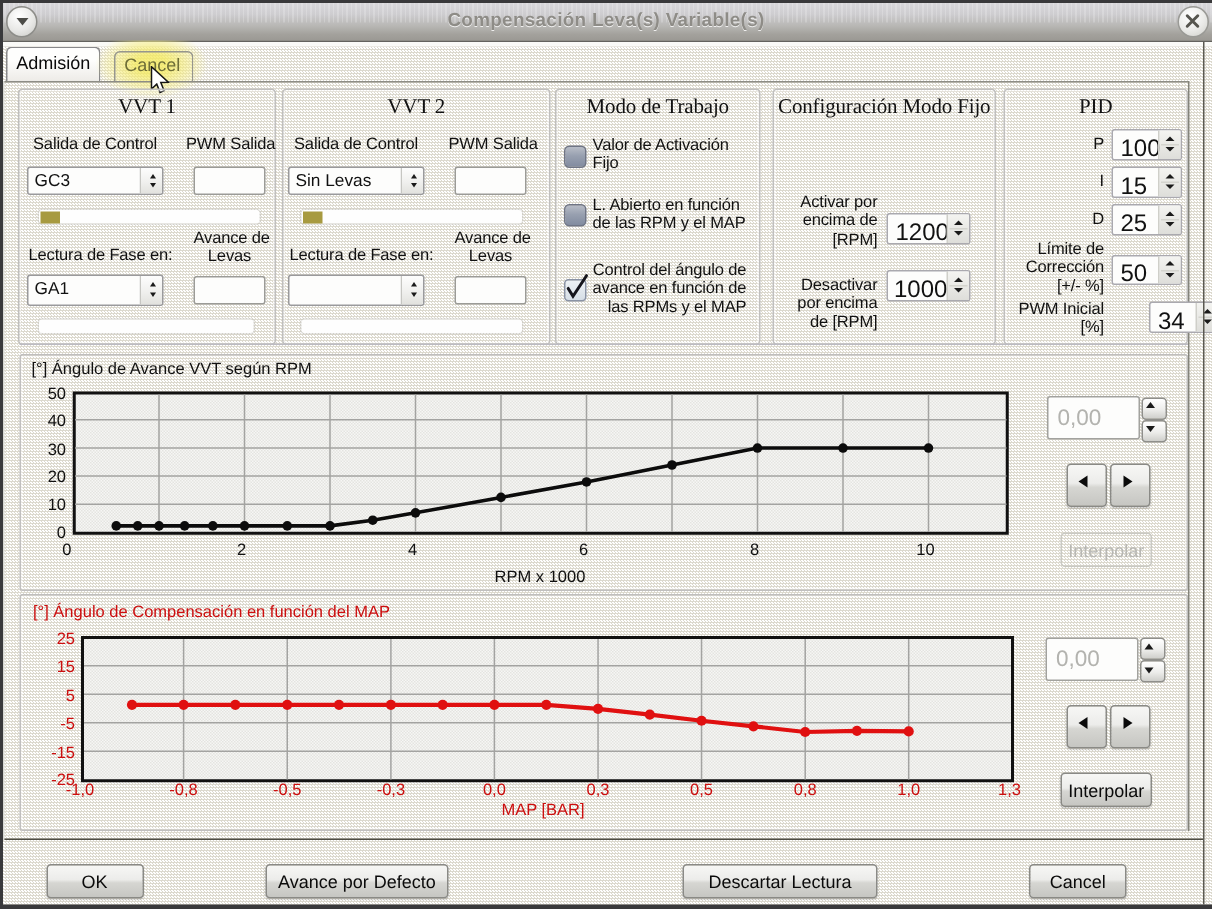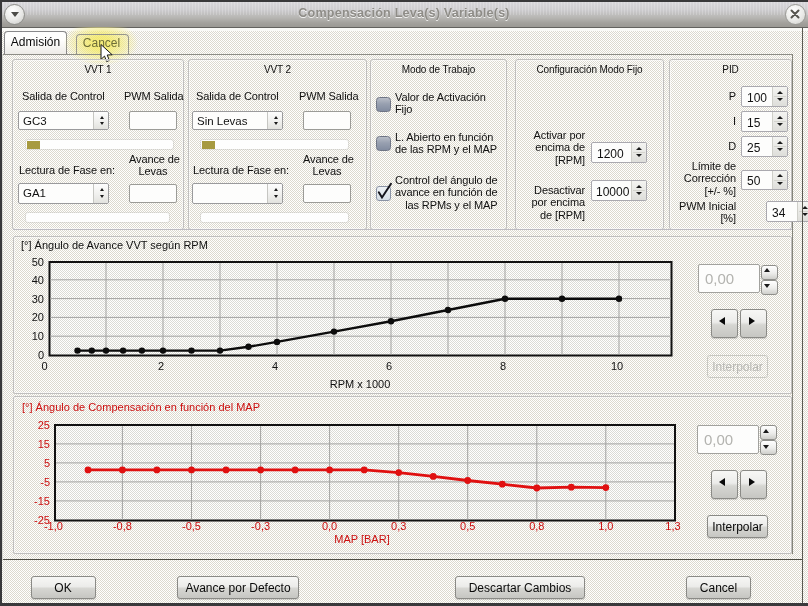--- a/index.html
+++ b/index.html
@@ -4,37 +4,37 @@
 <style>
 html,body{margin:0;padding:0;}
 body{
   width:808px;height:606px;position:relative;overflow:hidden;
   font-family:"Liberation Sans",sans-serif;
   background:repeating-conic-gradient(#ffffff 0% 25%, #dcd9ce 25% 50%) 0 0/2px 2px;
 }
 .abs{position:absolute;}
 .lbl{position:absolute;font-size:11px;letter-spacing:-0.1px;color:#111;line-height:12.3px;white-space:nowrap;}
 .gb{position:absolute;border:1px solid #c0bfbe;border-radius:3px;box-shadow:inset 0 0 0 1px rgba(255,255,255,.5);}
-.gbt{position:absolute;font-size:10px;letter-spacing:-0.1px;color:#111;text-align:center;white-space:nowrap;}
+.gbt{position:absolute;font-size:14px;letter-spacing:-0.1px;color:#111;text-align:center;white-space:nowrap;font-family:Liberation Serif, serif;}
 .inp{position:absolute;background:#fdfdfc;border:1px solid #9b9b97;border-radius:2px;}
 .combo{position:absolute;background:#fdfdfc;border:1px solid #9a9a9c;border-radius:2px;font-size:11.5px;color:#111;}
 .combo .tx{position:absolute;left:4px;top:3px;}
 .combo .cbtn{position:absolute;right:0;top:0;bottom:0;width:14px;border-left:1px solid #c6c6c2;
   background:linear-gradient(#fdfdfd,#f0f0ee 55%,#e2e2de);border-radius:0 2px 2px 0;}
 .tri-u{position:absolute;width:0;height:0;border-left:3px solid transparent;border-right:3px solid transparent;border-bottom:3.5px solid #1a1a1a;}
 .tri-d{position:absolute;width:0;height:0;border-left:3px solid transparent;border-right:3px solid transparent;border-top:3.5px solid #1a1a1a;}
 .bar{position:absolute;height:9px;background:#fefefe;border-radius:2px;box-shadow:0 0 0 1px rgba(190,190,185,.35);}
 .chunk{position:absolute;background:#a79a40;}
 .btn{position:absolute;border:1px solid #8a8a86;border-radius:3px;
   background:linear-gradient(#f7f7f5,#ececea 45%,#d6d6d2 55%,#c6c6c2);
   font-size:12px;color:#0a0a0a;text-align:center;box-shadow:0 1px 1px rgba(0,0,0,.15);}
 .mini{position:absolute;border:1px solid #8f8f8b;border-radius:3px;
   background:linear-gradient(#ffffff,#ededeb 55%,#cfcfcb);}
 .spinfield{position:absolute;background:#fdfdfc;border:1px solid #a2a29e;border-radius:2px;font-size:11.5px;color:#111;}
-.spin2{position:absolute;background:#fdfdfc;border:1px solid #aaa9af;border-radius:2px;font-size:12px;color:#111;}
+.spin2{position:absolute;background:#fdfdfc;border:1px solid #aaa9af;border-radius:2px;font-size:16px;color:#111;}
 .spin2 .v{position:absolute;left:5px;top:3.5px;}
 .spin2 .bz{position:absolute;right:0;top:0;bottom:0;width:14px;background:linear-gradient(#f4f4f1,#dededa);border-left:1px solid #cfcfc9;}
 .spin2 .dv{position:absolute;right:1px;width:12px;top:9px;height:1px;background:#d4d4ce;}
 .cb{position:absolute;width:13px;height:13px;border-radius:3.5px;border:1px solid #6f7585;
   background:linear-gradient(#b8bdc7,#98a0b0 45%,#828ca0);}
 .cbc{position:absolute;width:13px;height:13px;border-radius:3px;border:1px solid #8a93a5;
   background:linear-gradient(#eef2f5,#d6dee6);}
 </style>
 </head>
 <body>
@@ -345,19 +345,19 @@
 <span class="tri-u" style="left:763px;top:428.5px;border-left-width:3.5px;border-right-width:3.5px;border-bottom-width:4.5px;"></span>
 <span class="tri-d" style="left:763px;top:444.5px;border-left-width:3.5px;border-right-width:3.5px;border-top-width:4.5px;"></span>
 <div class="btn" style="left:711px;top:470px;width:25px;height:26.5px;"></div>
 <span class="abs" style="left:719px;top:478px;width:0;height:0;border-top:4.5px solid transparent;border-bottom:4.5px solid transparent;border-right:6px solid #0a0a0a;"></span>
 <div class="btn" style="left:740px;top:470px;width:25px;height:26.5px;"></div>
 <span class="abs" style="left:749px;top:478px;width:0;height:0;border-top:4.5px solid transparent;border-bottom:4.5px solid transparent;border-left:6px solid #0a0a0a;"></span>
 <div class="btn" style="left:707px;top:515px;width:59px;height:17.5px;padding-top:3.5px;">Interpolar</div>
 
 <div class="btn" style="left:30.5px;top:575.5px;width:63px;height:17px;padding-top:4px;">OK</div>
 <div class="btn" style="left:177px;top:575.5px;width:120px;height:17px;padding-top:4px;">Avance por Defecto</div>
-<div class="btn" style="left:455px;top:575.5px;width:128px;height:17px;padding-top:4px;">Descartar Cambios</div>
+<div class="btn" style="left:455px;top:575.5px;width:128px;height:17px;padding-top:4px;">Descartar Lectura</div>
 <div class="btn" style="left:686px;top:575.5px;width:63px;height:17px;padding-top:4px;">Cancel</div>
 
 <div class="abs" style="left:0;top:0;width:808px;height:1.5px;background:#39393b;"></div>
 <div class="abs" style="left:0;top:0;width:1.5px;height:604px;background:#39393b;"></div>
 <div class="abs" style="left:0;top:602.5px;width:808px;height:3.5px;background:#39393b;"></div>
 <div class="abs" style="left:802px;top:28px;width:1px;height:575px;background:#5a5951;"></div>
 
 </body></html>

